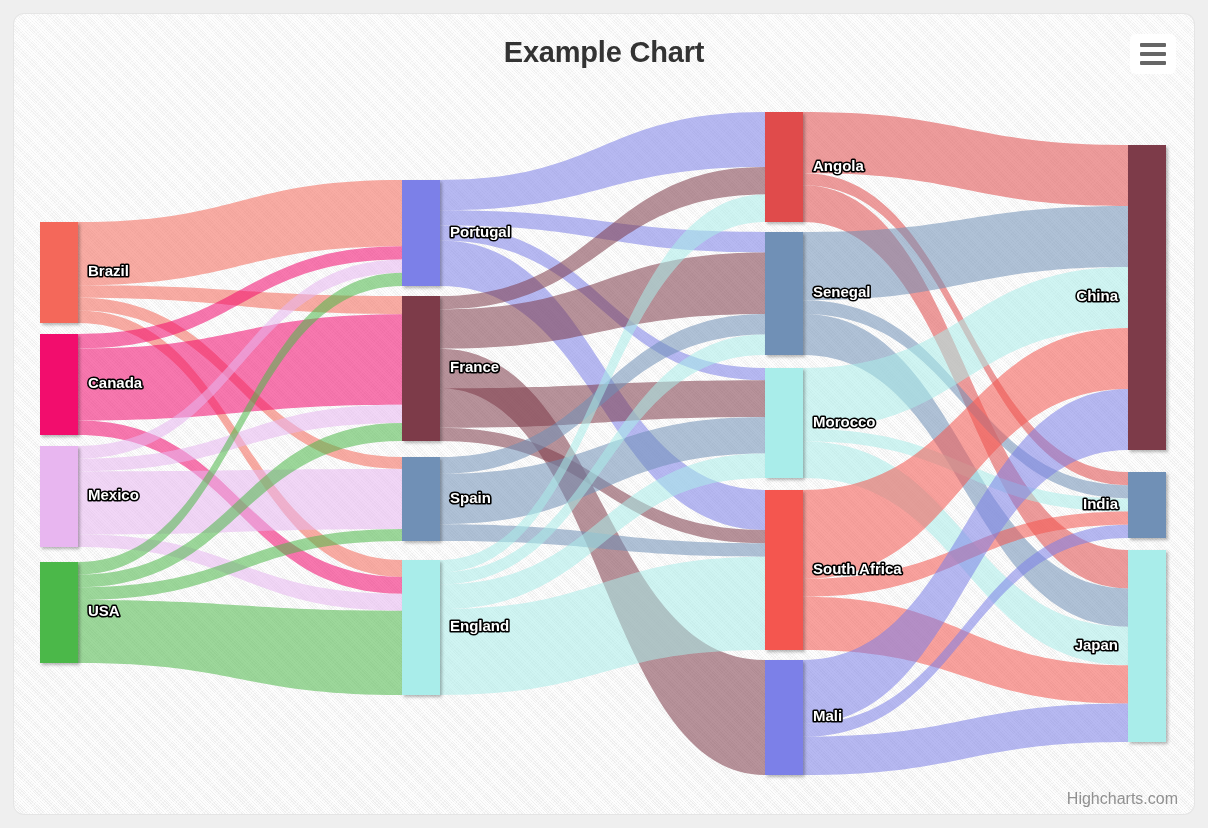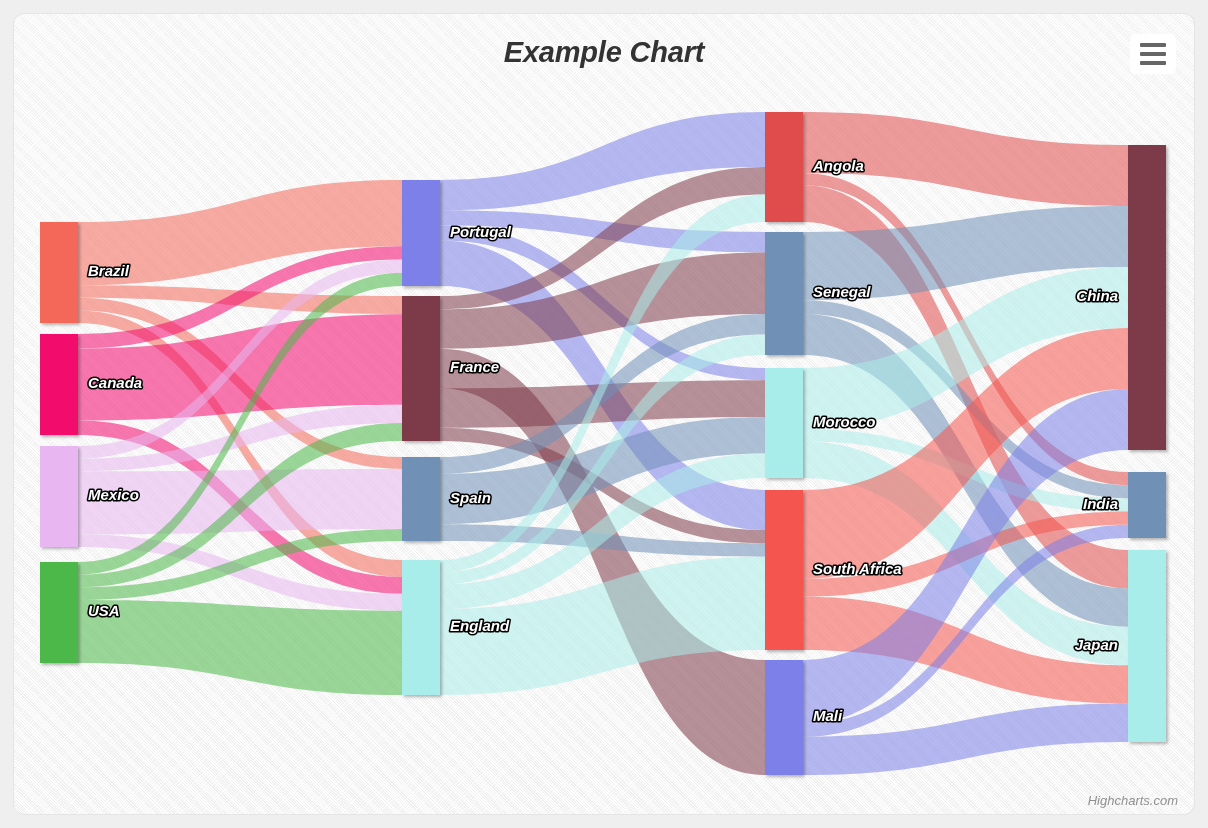--- a/index.html
+++ b/index.html
@@ -29,21 +29,20 @@
     width: 1180px;
     height: 800px;
     border-radius: 10px;
     background-color: #f2f2f2;
     background-image:
       repeating-linear-gradient(45deg, rgba(255,255,255,0.85) 0px, rgba(255,255,255,0.85) 1px, rgba(0,0,0,0.012) 1px, rgba(0,0,0,0.012) 2px),
       repeating-linear-gradient(-45deg, rgba(255,255,255,0.55) 0px, rgba(255,255,255,0.55) 1px, rgba(0,0,0,0.010) 1px, rgba(0,0,0,0.010) 3px),
       linear-gradient(#f7f7f7, #f4f4f4);
     box-shadow: 0 0 0 1px rgba(0,0,0,0.04);
     overflow: hidden;
-    font-style: italic;
   }
 
   .chart-title {
     position: absolute;
     left: 0;
     top: 22px;
     width: 1180px;
     text-align: center;
     font-size: 29px;
     font-weight: bold;
@@ -73,21 +72,21 @@
     width: 26px;
     height: 4px;
     border-radius: 1px;
     background: #666666;
   }
 
   .credit {
     position: absolute;
     right: 16px;
     bottom: 6px;
-    font-size: 13px;
+    font-size: 16px;
     color: #909090;
     white-space: nowrap;
   }
 
   #sankey-svg {
     position: absolute;
     left: 0;
     top: 0;
   }
 

